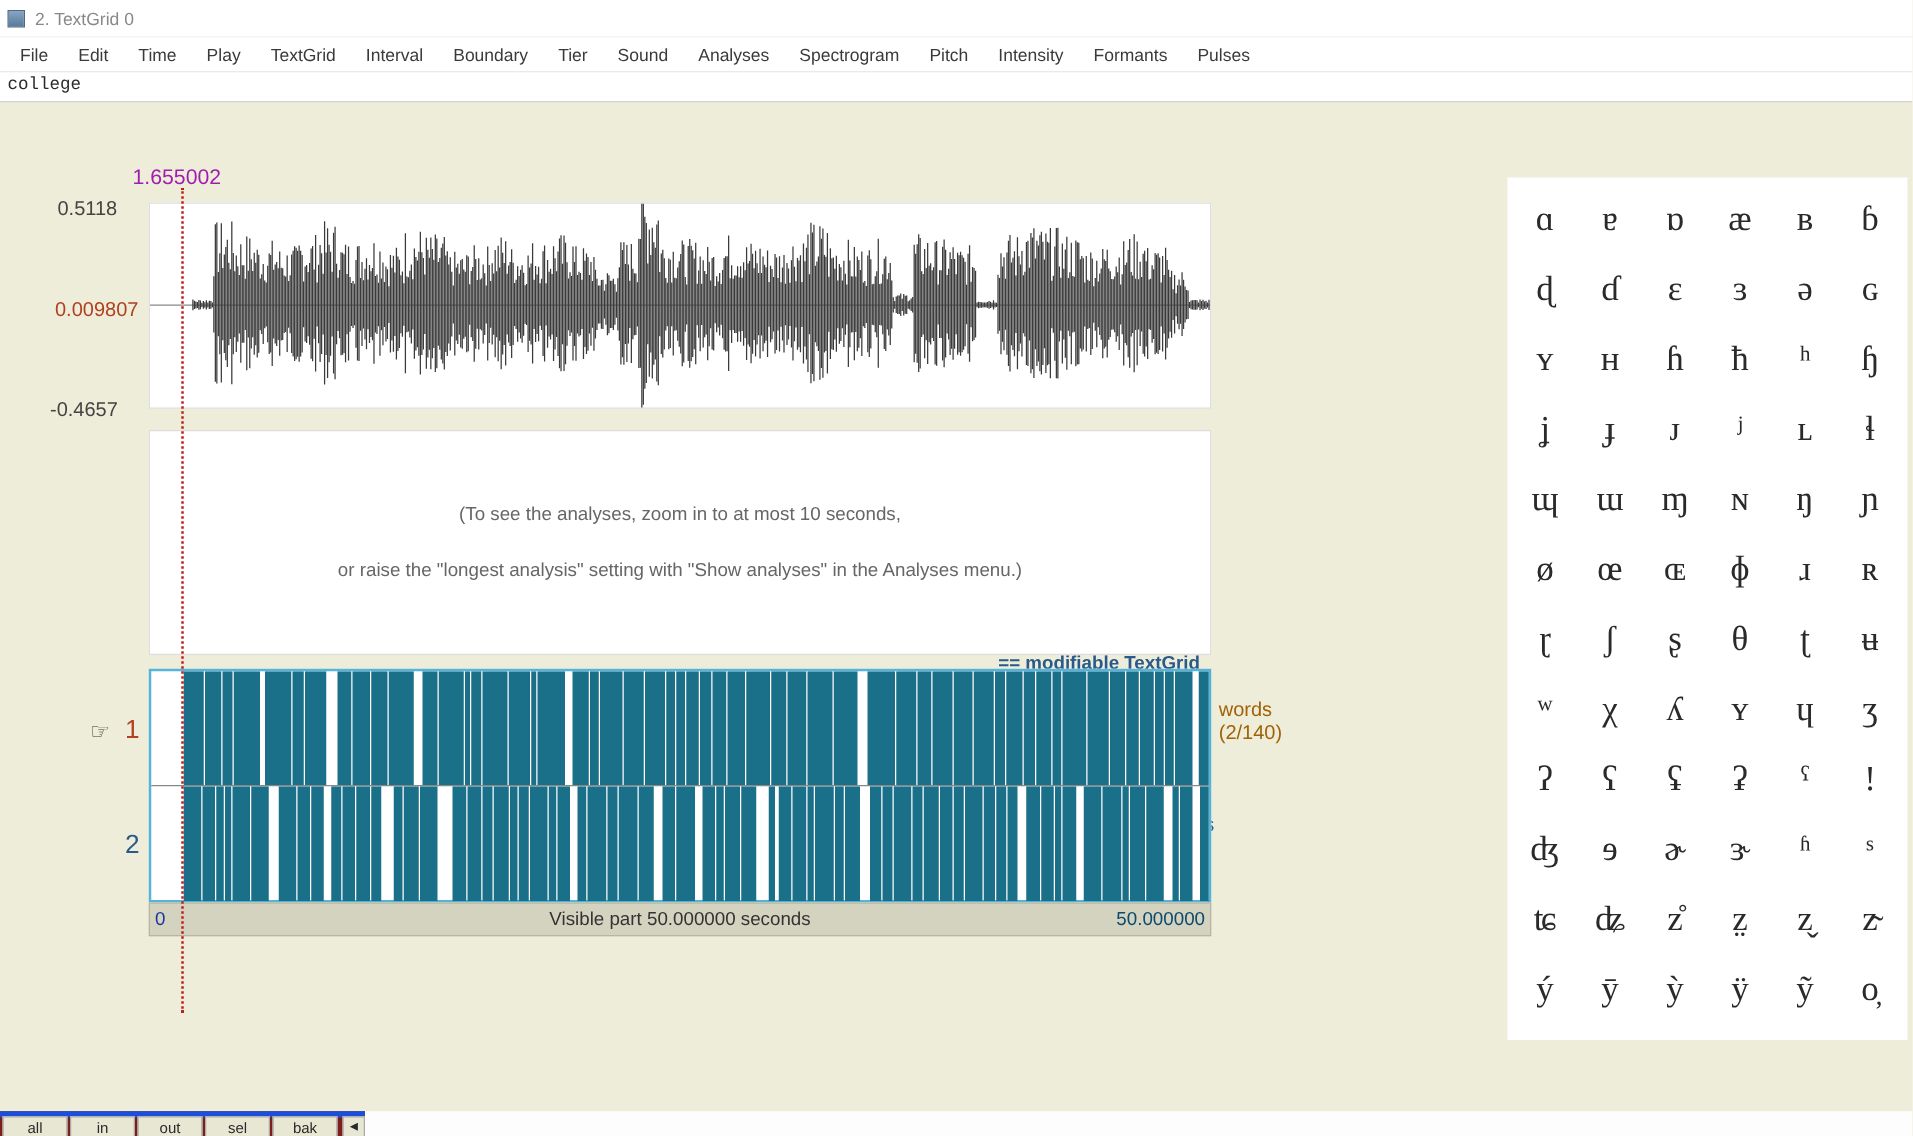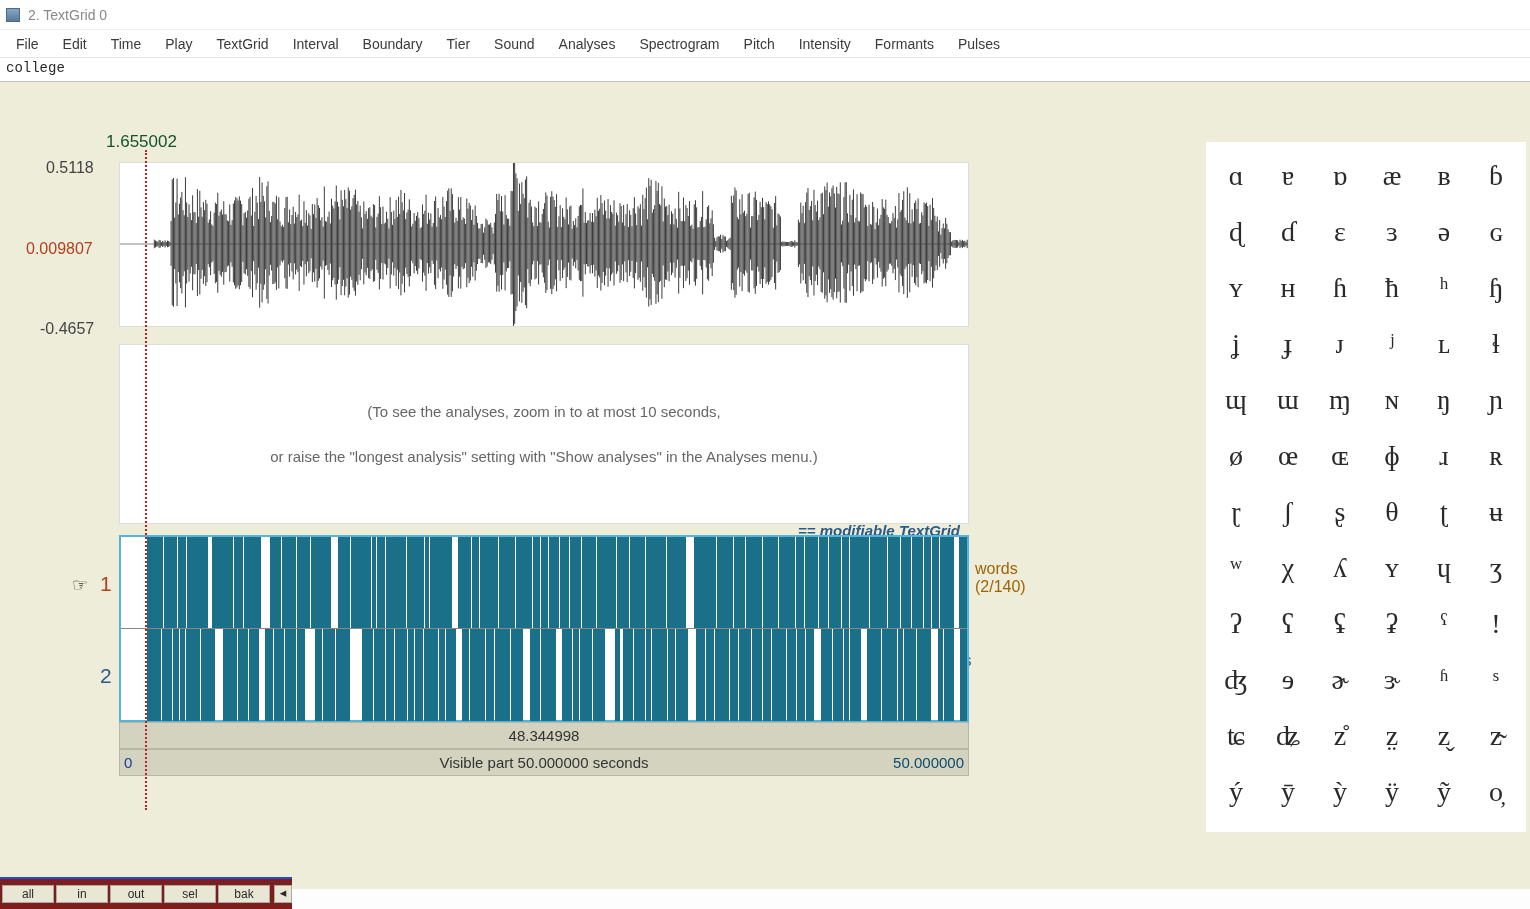--- a/index.html
+++ b/index.html
@@ -4,47 +4,47 @@
 <style>
 *{box-sizing:border-box;margin:0;padding:0}
 body{font-family:"Segoe UI",Arial,sans-serif;font-size:13px;background:#fdfdfd;color:#2a2a2a;width:1530px;height:909px;overflow:hidden}
 .titlebar{height:30px;display:flex;align-items:center;padding:0 6px;background:#fff;border-bottom:1px solid #f0f0f0}
 .titlebar-icon{width:14px;height:14px;border:1px solid #4a6a8a;margin-right:8px;display:inline-block;background:linear-gradient(#86a5c4,#5a7a9a)}
 .titlebar-text{color:#888;font-size:14px}
 .menubar{height:28px;display:flex;align-items:center;gap:0;background:#fff;border-bottom:1px solid #e4e4e4;padding:0 4px}
 .menubar span{padding:4px 12px;font-size:14px;color:#3a3a3a;cursor:default}
 .inputbar{height:24px;background:#fff;border-bottom:1px solid #c4c4c4;font-family:"Courier New",monospace;font-size:14px;padding:2px 6px}
 .workspace{position:absolute;top:82px;left:0;right:0;bottom:20px;background:#eeedd9}
-.cursor-time{position:absolute;left:106px;top:50px;color:#14532d;font-size:17px}
+.cursor-time{position:absolute;left:106px;top:50px;color:#a21caf;font-size:17px}
 .cursor-line{position:absolute;left:145px;top:68px;width:0;height:660px;border-left:2px dotted #c02020;z-index:5}
 .wave-wrap{position:absolute;left:119px;top:80px;width:850px;height:165px;background:#fff;border:1px solid #ddd}
 .wave-title{position:absolute;left:540px;top:70px;font-style:italic;color:#555;font-size:15px;text-align:right;width:420px}
 .y-max{position:absolute;left:46px;top:77px;font-size:16px;color:#444}
-.y-mid{position:absolute;left:26px;top:158px;font-size:16px;color:#b04020}
+.y-mid{position:absolute;left:44px;top:158px;font-size:16px;color:#b04020}
 .y-min{position:absolute;left:40px;top:238px;font-size:16px;color:#444}
 .wave-svg{width:100%;height:100%}
 .analysis-wrap{position:absolute;left:119px;top:262px;width:850px;height:180px;background:#fff;border:1px solid #ddd;display:flex;flex-direction:column;align-items:center;justify-content:center;color:#666;font-size:15px;gap:28px}
-.grid-label{position:absolute;left:580px;top:440px;font-weight:bold;font-style:italic;color:#2a5a8a;font-size:15px;width:380px;text-align:right}
+.grid-label{position:absolute;left:580px;top:440px;font-weight:bold;color:#2a5a8a;font-size:15px;width:380px;text-align:right}
 .tg-wrap{position:absolute;left:119px;top:453px;width:850px;height:187px;border:2px solid #56b4d8;background:#fff}
 .tg-tier1{height:92px;border-bottom:1px solid #888;position:relative;overflow:hidden}
 .tg-tier2{height:92px;position:relative;overflow:hidden}
 .tier-bar{position:absolute;top:0;bottom:0;background:#1a7088}
 .tier-ptr{position:absolute;left:72px;top:492px;font-size:18px;color:#333}
 .tier-num1{position:absolute;left:100px;top:490px;font-size:21px;color:#b04020}
 .tier-num2{position:absolute;left:100px;top:582px;font-size:21px;color:#2a5a8a}
 .tier-label1{position:absolute;left:975px;top:478px;font-size:16px;color:#a16207}
 .tier-label2{position:absolute;left:919px;top:570px;font-size:16px;color:#2a5a8a}
 .bottom-bars{position:absolute;left:119px;top:640px;width:850px}
 .bar{height:27px;background:#d4d3bf;border:1px solid #b8b7a5;text-align:center;font-size:15px;color:#333;line-height:25px;position:relative}
 .bar-blue-l{position:absolute;left:4px;color:#1a3aa0}
 .bar-blue-r{position:absolute;right:4px;color:#0c4a6e}
 .ipa-panel{position:absolute;right:4px;top:60px;width:320px;height:690px;background:#fff;padding:6px 4px}
 .ipa-grid{display:grid;grid-template-columns:repeat(6,1fr);gap:0;font-family:"Times New Roman",serif;font-size:28px;text-align:center}
 .ipa-grid span{height:56px;display:flex;align-items:center;justify-content:center;cursor:default}
-.footbar{position:absolute;bottom:0;left:0;height:32px;display:flex;align-items:center;background:#7f1d1d;border-top:2px solid #1d4ed8}
+.footbar{position:absolute;bottom:0;left:0;height:20px;display:flex;align-items:center;background:#7f1d1d;border-top:5px solid #1d4ed8}
 .footbtn{width:52px;height:18px;border:1px solid #aaa;background:#e8e7d3;font-size:12px;text-align:center;line-height:16px;margin-left:2px}
 .scroll-left{width:18px;height:18px;border:1px solid #aaa;background:#e8e7d3;text-align:center;line-height:14px;margin-left:4px}
 </style>
 </head>
 <body>
 
 <div class="titlebar">
   <span class="titlebar-icon"></span>
   <span class="titlebar-text">2. TextGrid 0</span>
 </div>
@@ -918,23 +918,20 @@
         <div class="tier-bar" style="left: 782.765px; width: 12.5438px;"></div>
         <div class="tier-bar" style="left: 796.309px; width: 13.8955px;"></div>
         <div class="tier-bar" style="left: 816.678px; width: 5.35476px;"></div>
         <div class="tier-bar" style="left: 823.033px; width: 9.8648px;"></div>
         <div class="tier-bar" style="left: 839.187px; width: 10.8765px;"></div>
       </div>
   </div>
 
   <div class="bottom-bars">
     <div class="bar">
-      <span>48.344998</span>
-    </div>
-    <div class="bar">
       <span class="bar-blue-l">0</span>
       <span>Visible part 50.000000 seconds</span>
       <span class="bar-blue-r">50.000000</span>
     </div>
   </div>
 
   <div class="ipa-panel">
     <div class="ipa-grid" id="ipagrid">
         <span>ɑ</span>
         <span>ɐ</span>

